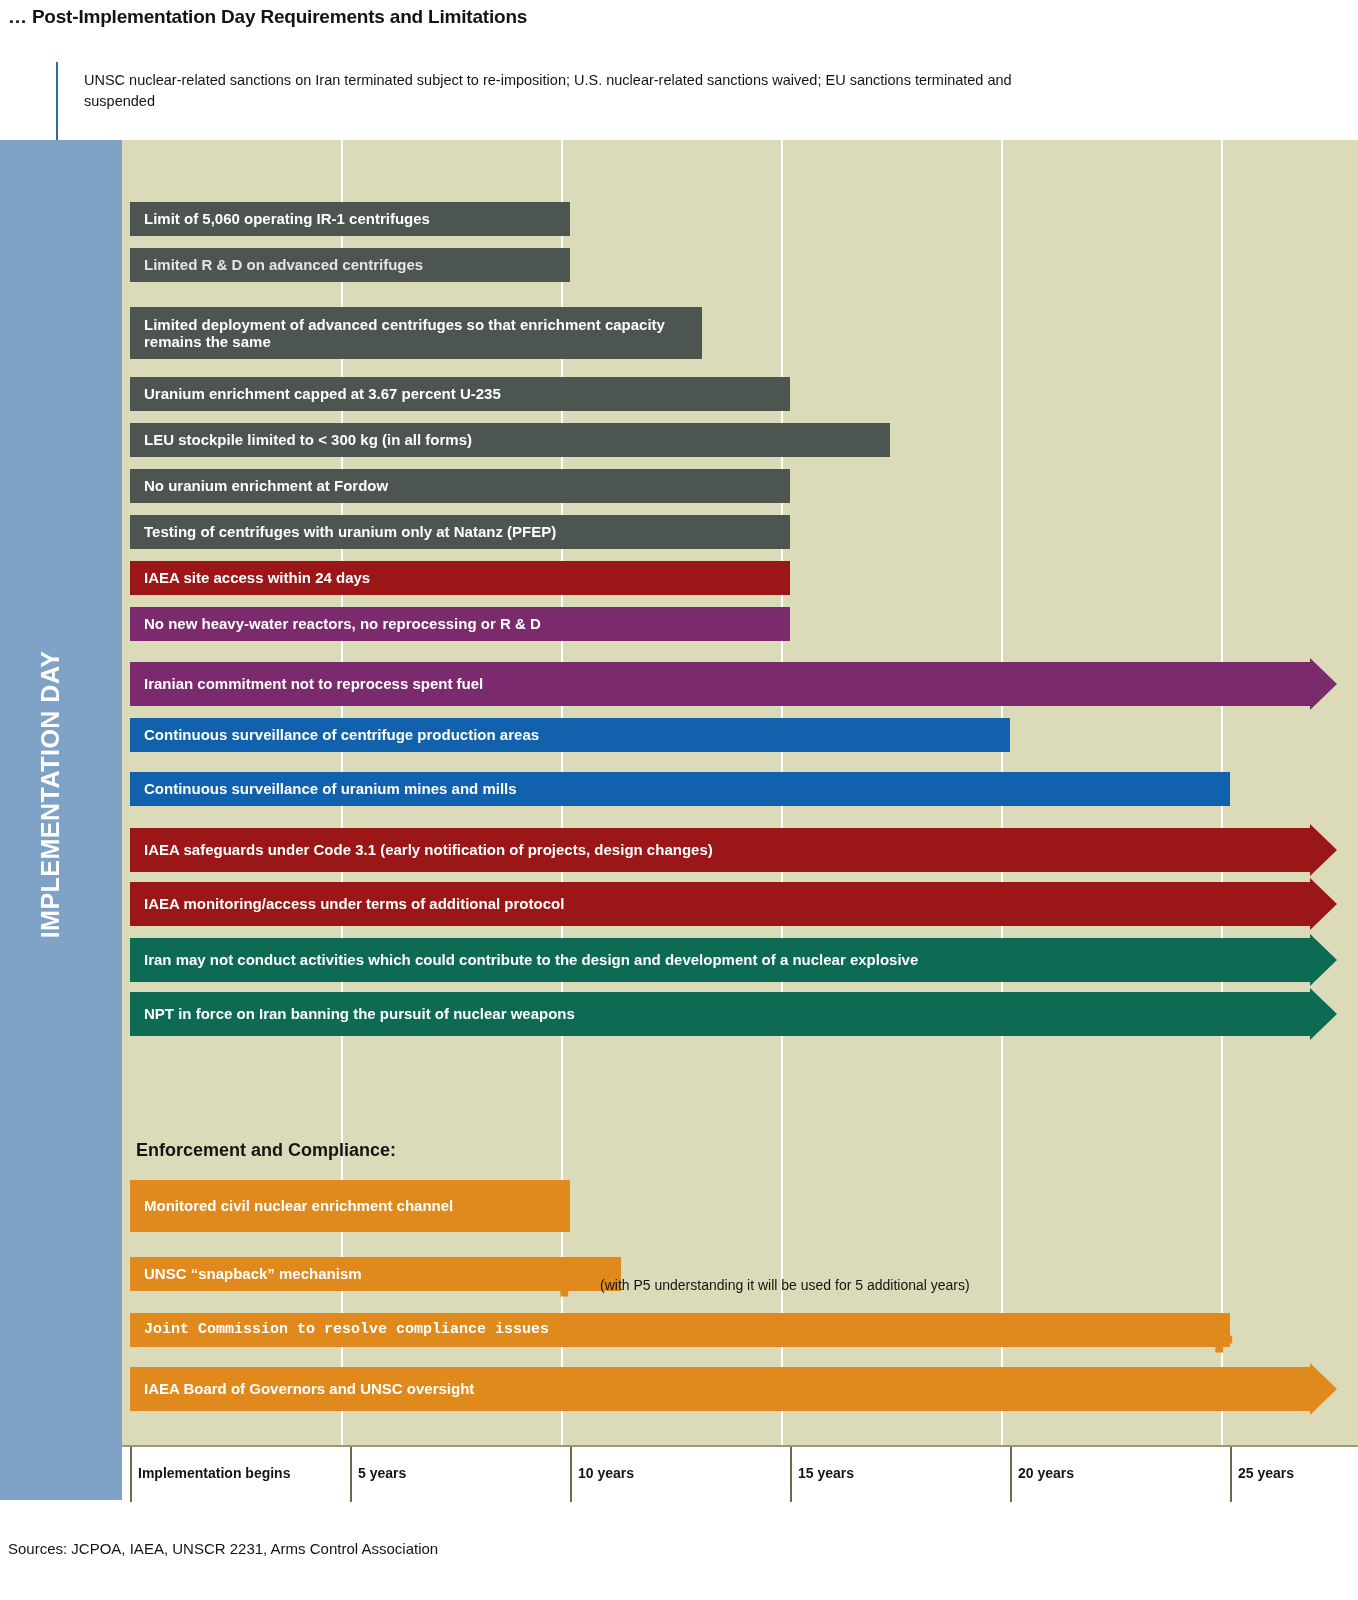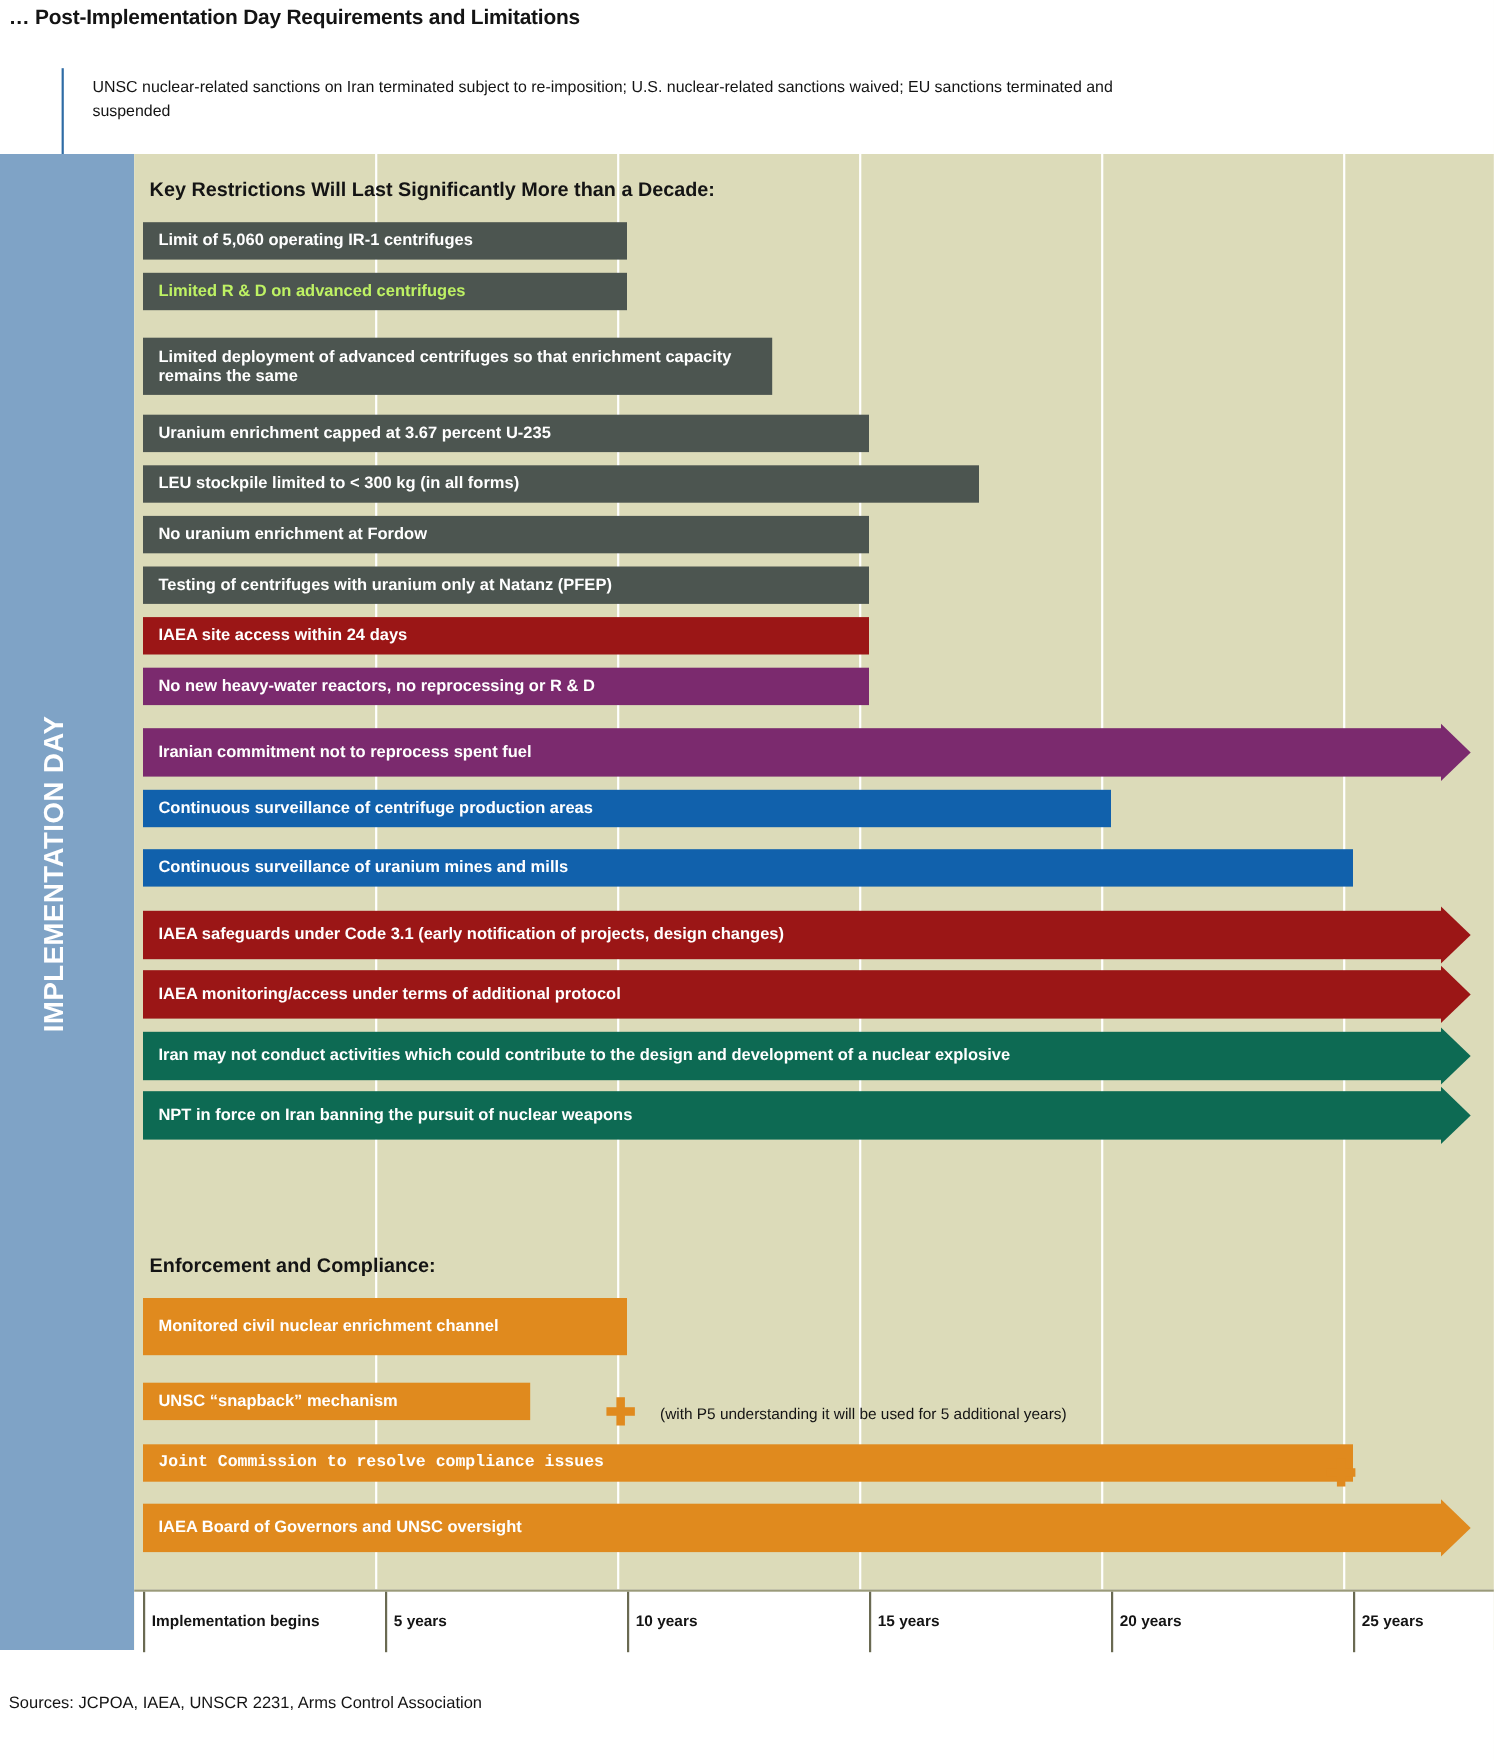--- a/index.html
+++ b/index.html
@@ -210,29 +210,28 @@
     <div id="impl-label">IMPLEMENTATION DAY</div>
   </div>
 
   <div id="plot">
       <div class="gridline" style="left: 1099px;"></div>
       <div class="gridline" style="left: 879px;"></div>
       <div class="gridline" style="left: 659px;"></div>
       <div class="gridline" style="left: 439px;"></div>
       <div class="gridline" style="left: 219px;"></div>
 
-    <div class="section-head" style="left:14px; top:22px;">Key Restrictions Will Last Significantly More than a Decade:</div>
     <div class="section-head" style="left:14px; top:1000px;">Enforcement and Compliance:</div>
 
     <div id="bars-layer">
         <div class="bar" style="left: 8px; top: 62px; height: 34px; width: 440px; background: rgb(76, 85, 80); color: rgb(76, 85, 80);">
           <span style="color: rgb(255, 255, 255);">Limit of 5,060 operating IR-1 centrifuges</span>
         </div>
         <div class="bar" style="left: 8px; top: 108px; height: 34px; width: 440px; background: rgb(76, 85, 80); color: rgb(76, 85, 80);">
-          <span style="color: #bef264;">Limited R &amp; D on advanced centrifuges</span>
+          <span style="color: #e5e5e5;">Limited R &amp; D on advanced centrifuges</span>
         </div>
         <div class="bar tall" style="left: 8px; top: 167px; height: 52px; width: 572px; background: rgb(76, 85, 80); color: rgb(76, 85, 80);">
           <span style="color: rgb(255, 255, 255);">Limited deployment of advanced centrifuges so that enrichment capacity remains the same</span>
         </div>
         <div class="bar" style="left: 8px; top: 237px; height: 34px; width: 660px; background: rgb(76, 85, 80); color: rgb(76, 85, 80);">
           <span style="color: rgb(255, 255, 255);">Uranium enrichment capped at 3.67 percent U-235</span>
         </div>
         <div class="bar" style="left: 8px; top: 283px; height: 34px; width: 760px; background: rgb(76, 85, 80); color: rgb(76, 85, 80);">
           <span style="color: rgb(255, 255, 255);">LEU stockpile limited to &lt; 300 kg (in all forms)</span>
         </div>
@@ -265,21 +264,21 @@
         </div>
         <div class="bar tall arrow" style="left: 8px; top: 798px; height: 44px; width: 1180px; background: rgb(13, 106, 83); color: rgb(13, 106, 83); --c: #0d6a53;">
           <span style="color: rgb(255, 255, 255);">Iran may not conduct activities which could contribute to the design and development of a nuclear explosive</span>
         </div>
         <div class="bar tall arrow" style="left: 8px; top: 852px; height: 44px; width: 1180px; background: rgb(13, 106, 83); color: rgb(13, 106, 83); --c: #0d6a53;">
           <span style="color: rgb(255, 255, 255);">NPT in force on Iran banning the pursuit of nuclear weapons</span>
         </div>
         <div class="bar tall" style="left: 8px; top: 1040px; height: 52px; width: 440px; background: rgb(224, 138, 30); color: rgb(224, 138, 30);">
           <span style="color: rgb(255, 255, 255);">Monitored civil nuclear enrichment channel</span>
         </div>
-        <div class="bar" style="left: 8px; top: 1117px; height: 34px; width: 352px; background: rgb(224, 138, 30); color: rgb(224, 138, 30);">
+        <div class="bar" style="left: 8px; top: 1117px; height: 34px; width: 491px; background: rgb(224, 138, 30); color: rgb(224, 138, 30);">
           <span style="color: rgb(255, 255, 255);">UNSC “snapback” mechanism</span>
         </div>
         <div class="bar" style="left: 8px; top: 1173px; height: 34px; width: 1100px; background: rgb(224, 138, 30); color: rgb(224, 138, 30); font-family: Liberation Mono, monospace;">
           <span style="color: rgb(255, 255, 255);">Joint Commission to resolve compliance issues</span>
         </div>
         <div class="bar tall arrow" style="left: 8px; top: 1227px; height: 44px; width: 1180px; background: rgb(224, 138, 30); color: rgb(224, 138, 30); --c: #e08a1e;">
           <span style="color: rgb(255, 255, 255);">IAEA Board of Governors and UNSC oversight</span>
         </div>
       </div>
 

